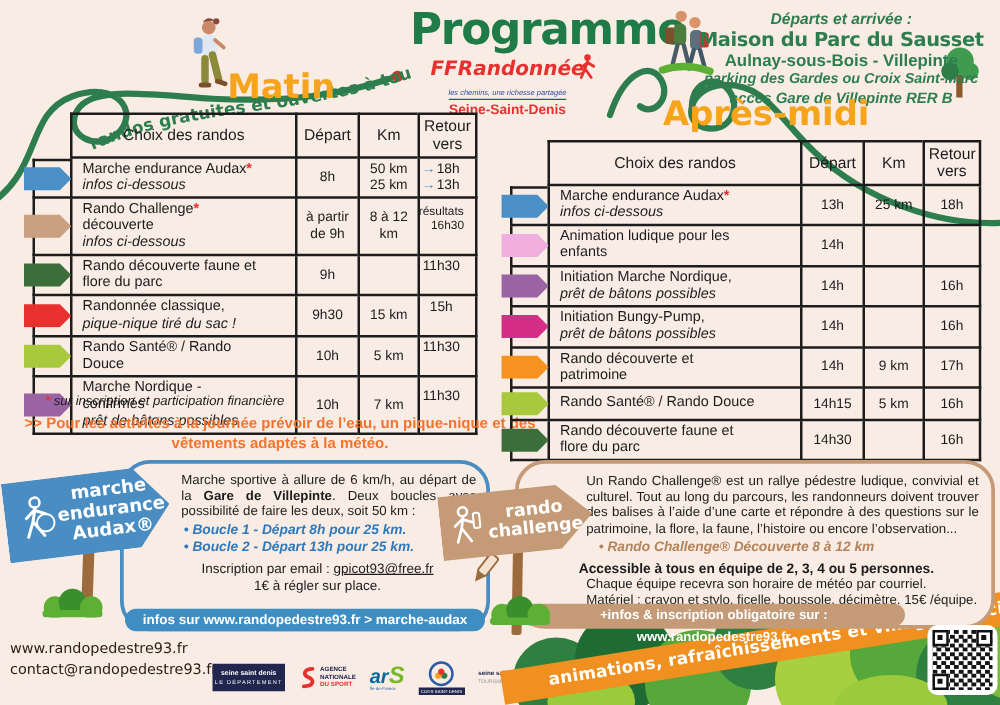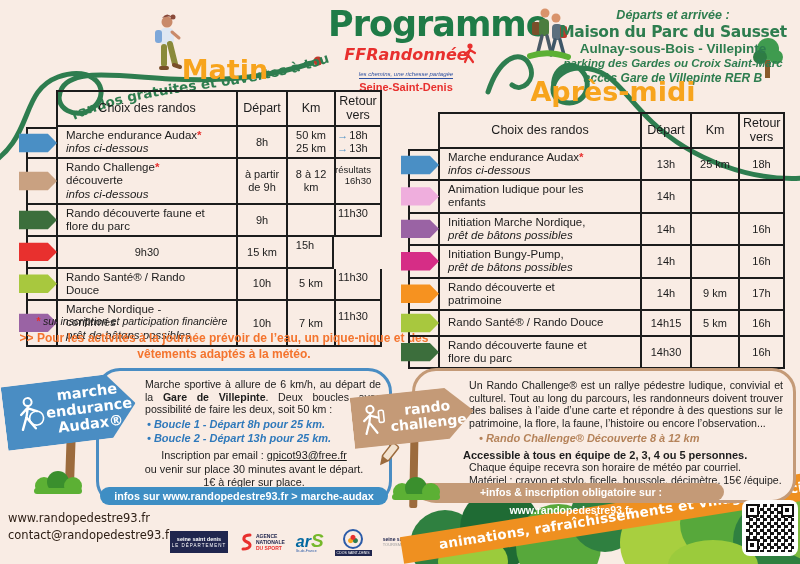--- a/index.html
+++ b/index.html
@@ -264,20 +264,25 @@
           <div class="cell cnum">
             <span class="rl"><span class="barr"></span><span>11h30</span></span>
             <span class="rl"><span class="barr"></span><span></span></span>
           </div>
         </div>
 
         <div class="trow">
           <div class="acell">
             <div class="rarrow" style="background: rgb(232, 48, 46);"></div>
           </div>
+          <div class="cell cname">
+            <div>
+            <span>Randonnée classique,</span><span class="star"></span><span></span><span class="sub">pique-nique tiré du sac !</span>
+          </div>
+          </div>
           <div class="cell cnum">
             <span>9h30</span>
           </div>
           <div class="cell cnum">
             <span class="rl">15 km</span>
             <span class="rl"></span>
           </div>
           <div class="cell cnum">
             <span class="rl"><span class="barr"></span><span>15h</span></span>
             <span class="rl"><span class="barr"></span><span></span></span>
@@ -511,21 +516,20 @@
     </svg>
   </div>
 
   <div class="box audax-box">
     <div class="audax-p"><span>Marche sportive à allure de 6 km/h, au départ de la </span><b>Gare de Villepinte</b><span>. Deux boucles avec possibilité de faire les deux, soit 50 km :</span></div>
     <div class="audax-b">• Boucle 1 - Départ 8h pour 25 km.</div>
     <div class="audax-b">• Boucle 2 - Départ 13h pour 25 km.</div>
     <div class="audax-c" style="margin-top:5px;">
       <span>Inscription par email : </span><span class="u">gpicot93@free.fr</span>
     </div>
-    <div class="audax-c">ou venir sur place 30 minutes avant le départ.</div>
     <div class="audax-c">1€ à régler sur place.</div>
   </div>
   <div class="band audax-band">infos sur www.randopedestre93.fr &gt; marche-audax</div>
 
   <div class="signwrap" style="left:352px;top:382px;width:150px;height:120px;">
     <div class="pole" style="left:58px;top:34px;width:8px;height:92px;transform:rotate(1deg);"></div>
     <svg style="position:absolute;left:28px;top:58px;transform:rotate(38deg);" width="16" height="30" viewBox="0 0 16 30">
       <rect x="4" y="2" width="8" height="18" rx="2" fill="#f3e2cf" stroke="#9c6b3d" stroke-width="1.5"></rect>
       <path d="M 4,20 L 8,28 L 12,20 Z" fill="#9c6b3d"></path>
     </svg>

